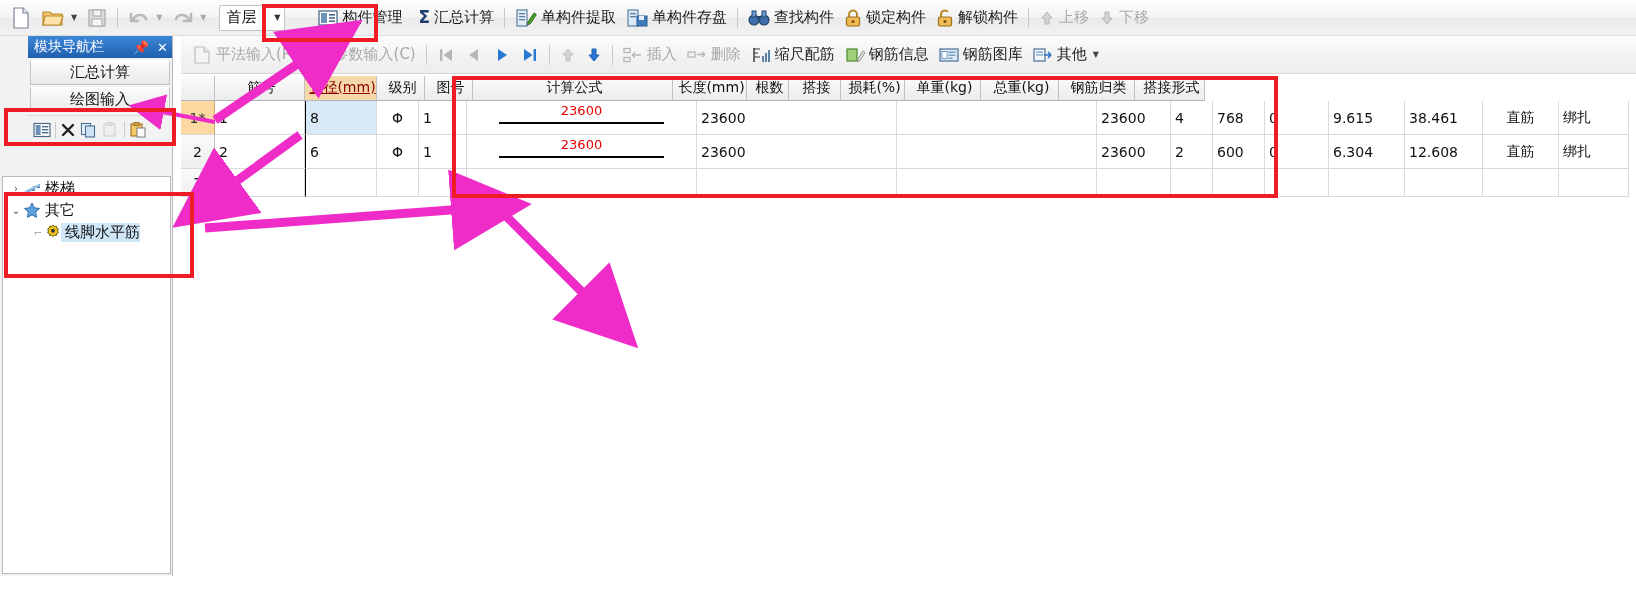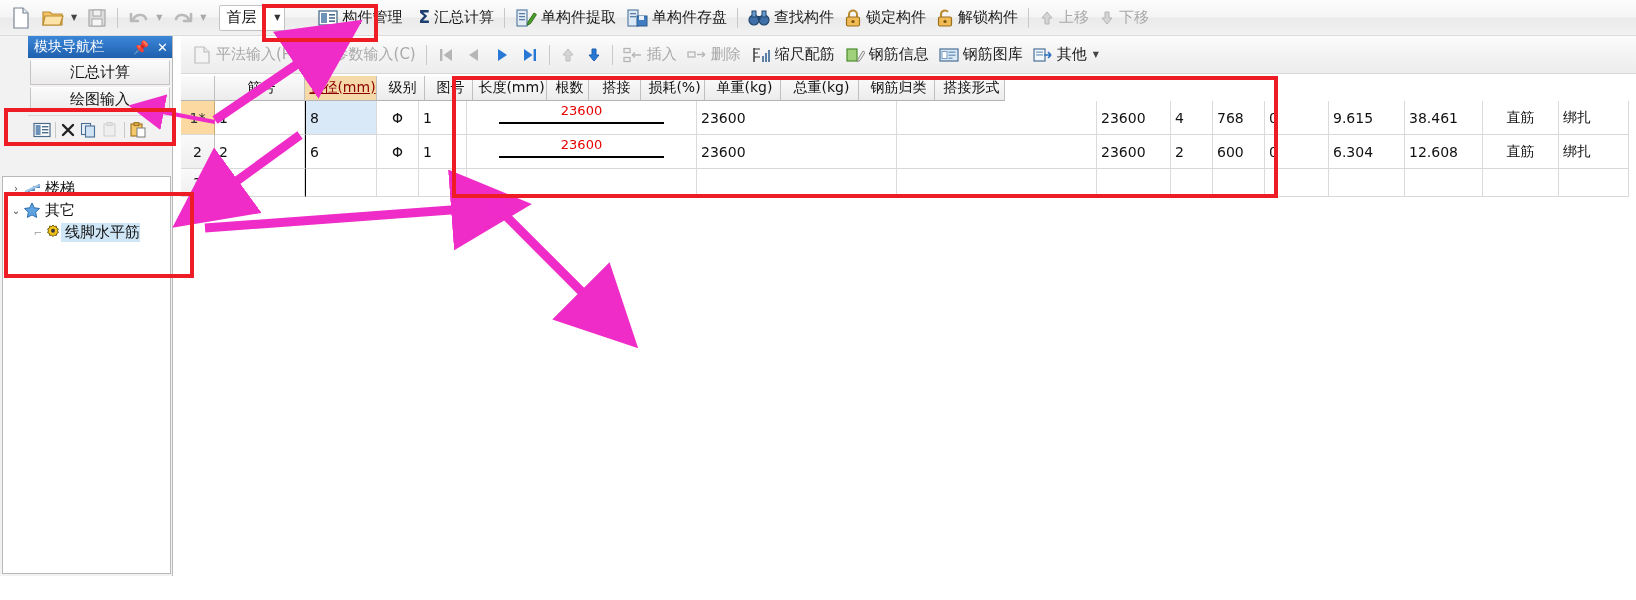--- a/index.html
+++ b/index.html
@@ -514,20 +514,21 @@
   </div>
 
   <div class="grid">
 
     <div class="grow ghead">
       <div class="gc" style="width:34px"></div>
       <div class="gc" style="width:90px">筋号</div>
       <div class="gc hl-diam" style="width:72px">直径(mm)</div>
       <div class="gc" style="width:48px">级别</div>
       <div class="gc" style="width:48px">图号</div>
+      <div class="gc" style="width:200px">计算公式</div>
       <div class="gc" style="width:74px">长度(mm)</div>
       <div class="gc" style="width:42px">根数</div>
       <div class="gc" style="width:52px">搭接</div>
       <div class="gc" style="width:64px">损耗(%)</div>
       <div class="gc" style="width:76px">单重(kg)</div>
       <div class="gc" style="width:78px">总重(kg)</div>
       <div class="gc" style="width:76px">钢筋归类</div>
       <div class="gc" style="width:70px">搭接形式</div>
     </div>
 

